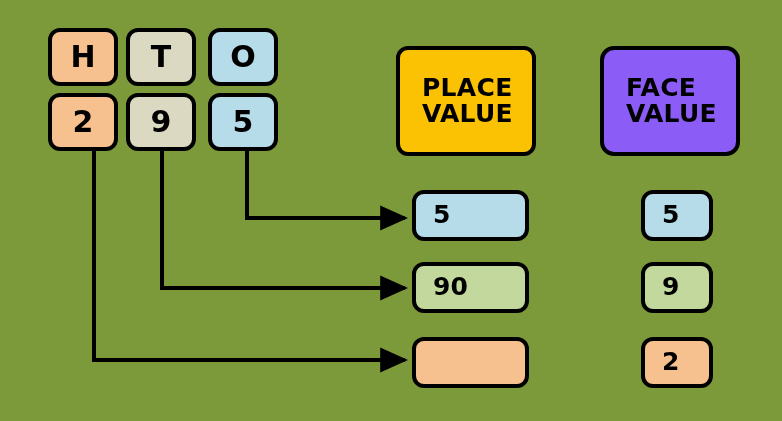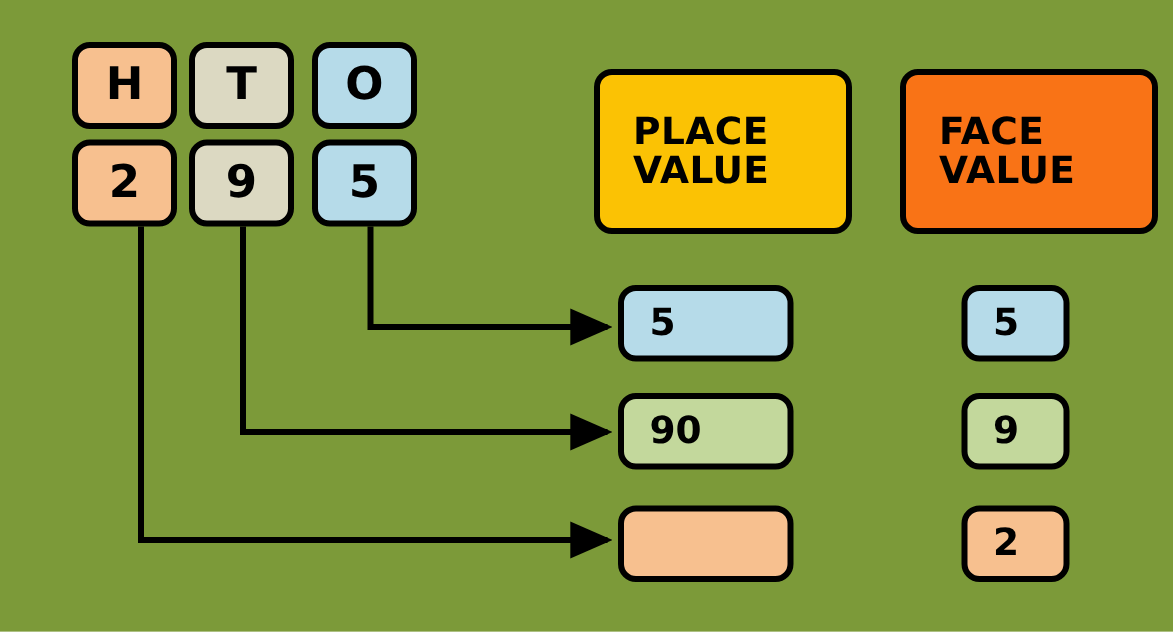--- a/index.html
+++ b/index.html
@@ -46,31 +46,31 @@
     height: 58px;
     justify-content: center;
     font-size: 30px;
   }
   .digit-2 { left: 48px;  top: 93px; background: #f7c08f; }
   .digit-9 { left: 126px; top: 93px; background: #dcd9c2; }
   .digit-5 { left: 208px; top: 93px; background: #b6dbe9; }
 
   
   .banner {
-    width: 172px;
+    width: 140px;
     height: 110px;
     flex-direction: column;
     align-items: flex-start;
     justify-content: center;
     padding-left: 22px;
     font-size: 25px;
     letter-spacing: 0.3px;
   }
   .banner-place { left: 396px; top: 46px; background: #fbc204; }
-  .banner-face  { left: 600px; top: 46px; background: #f97316; }
+  .banner-face  { left: 600px; top: 46px; background: #8b5cf6; border-radius: 14px; }
 
   
   .pv {
     left: 412px;
     width: 117px;
     height: 51px;
     justify-content: flex-start;
     padding-left: 17px;
     font-size: 25px;
   }

